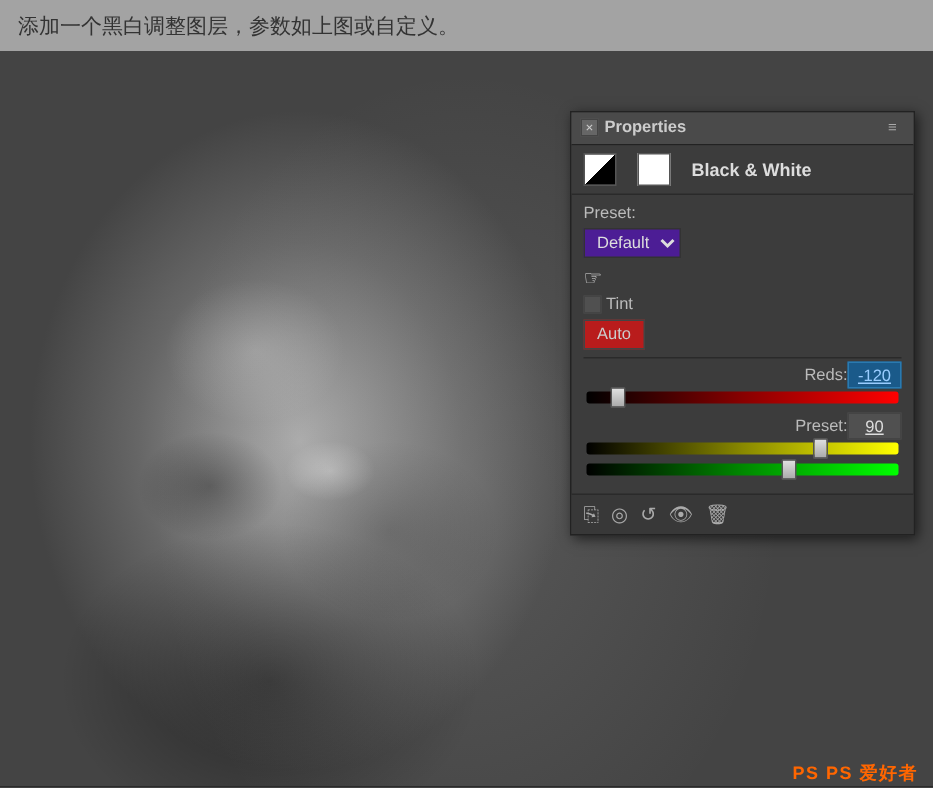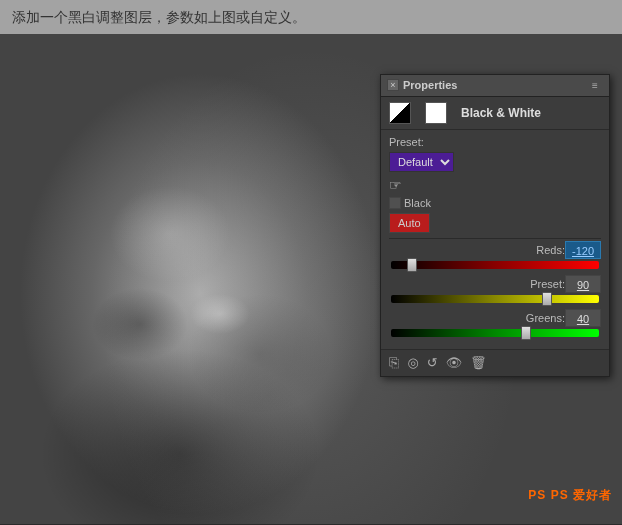--- a/index.html
+++ b/index.html
@@ -281,21 +281,21 @@
 
     .footer-icon {
       font-size: 13px;
       color: #aaa;
       cursor: pointer;
     }
 
     
     .watermark {
       position: absolute;
-      bottom: 20px;
+      bottom: 0;
       right: 10px;
       font-size: 12px;
       color: #ff6600;
       font-weight: bold;
       letter-spacing: 1px;
     }
 
     .divider-line {
       height: 1px;
       background: #2a2a2a;
@@ -339,21 +339,21 @@
         <span class="row-label">Preset:</span>
         <select class="preset-select">
           <option>Default</option>
         </select>
       </div>
 
       <div class="row">
         <span class="hand-icon">☞</span>
         <div class="tint-checkbox-area">
           <div class="tint-checkbox"></div>
-          <span class="tint-label">Black</span>
+          <span class="tint-label">Tint</span>
         </div>
         <button class="auto-btn">Auto</button>
       </div>
 
       <div class="divider-line"></div>
 
       <div class="slider-row">
         <div class="slider-row-top">
           <span class="slider-name">Reds:</span>
           <span class="slider-value">-120</span>
@@ -367,24 +367,20 @@
         <div class="slider-row-top">
           <span class="slider-name">Preset:</span>
           <span class="slider-value" style="background:#505050;border-color:#444;color:#ddd;">90</span>
         </div>
         <div class="slider-track slider-yellow">
           <div class="slider-thumb" style="left: 75%;"></div>
         </div>
       </div>
 
       <div class="slider-row">
-        <div class="slider-row-top">
-          <span class="slider-name">Greens:</span>
-          <span class="slider-value" style="background:#505050;border-color:#444;color:#ddd;">40</span>
-        </div>
         <div class="slider-track slider-green">
           <div class="slider-thumb" style="left: 65%;"></div>
         </div>
       </div>
     </div>
 
     <div class="panel-footer">
       <div class="footer-icons">
         <span class="footer-icon">⎘</span>
         <span class="footer-icon">◎</span>

